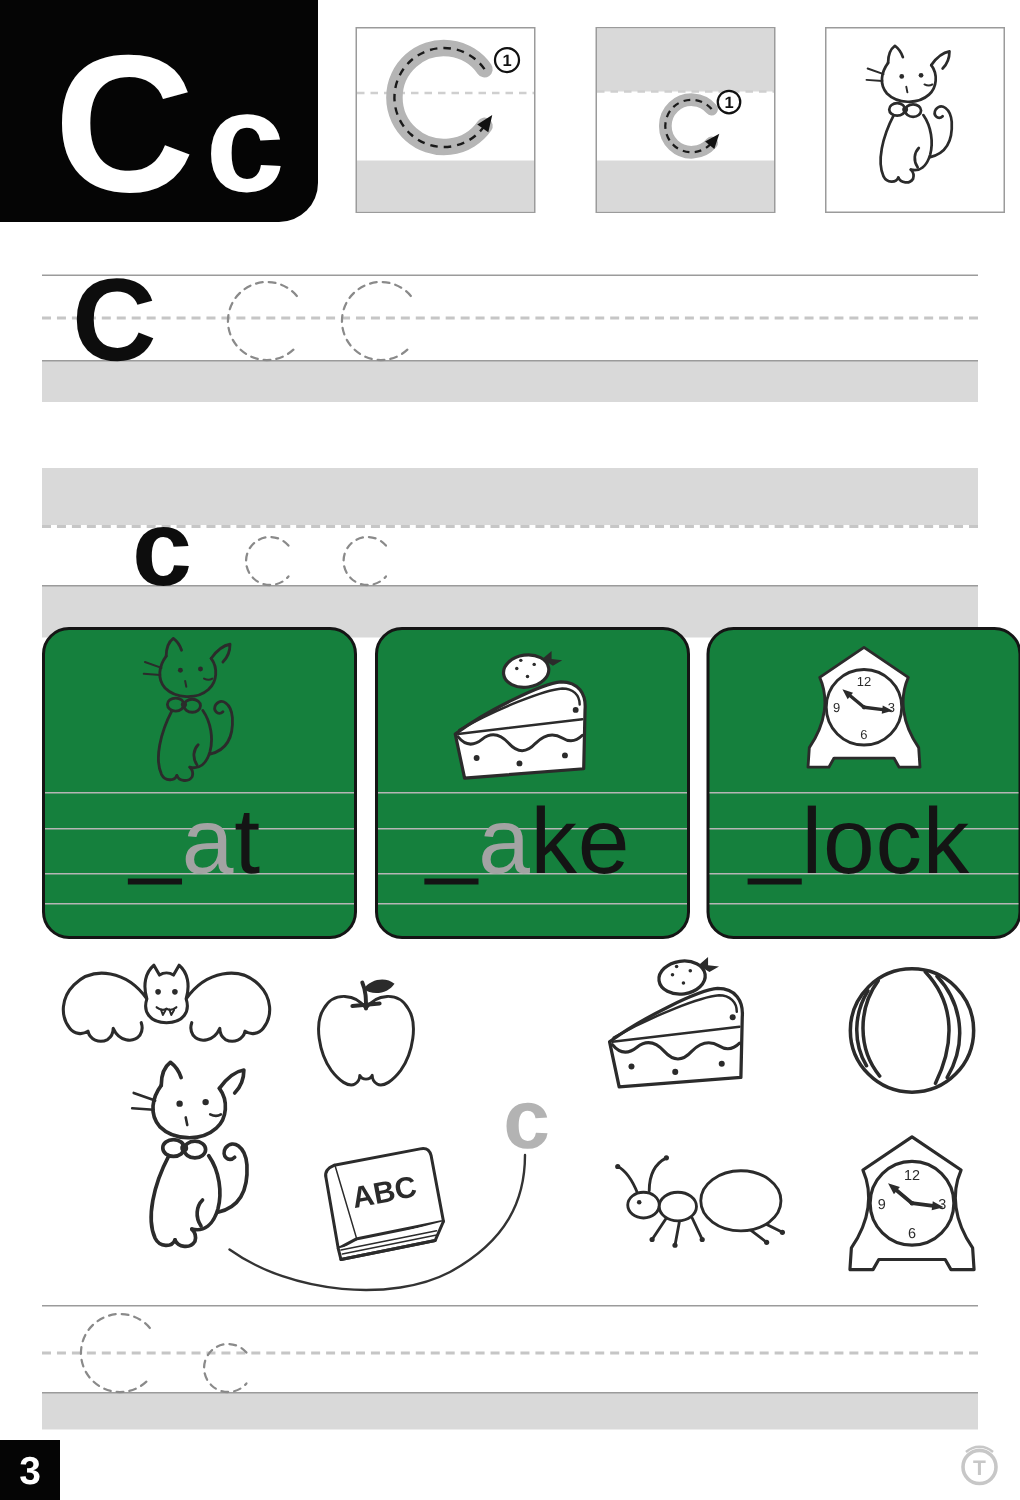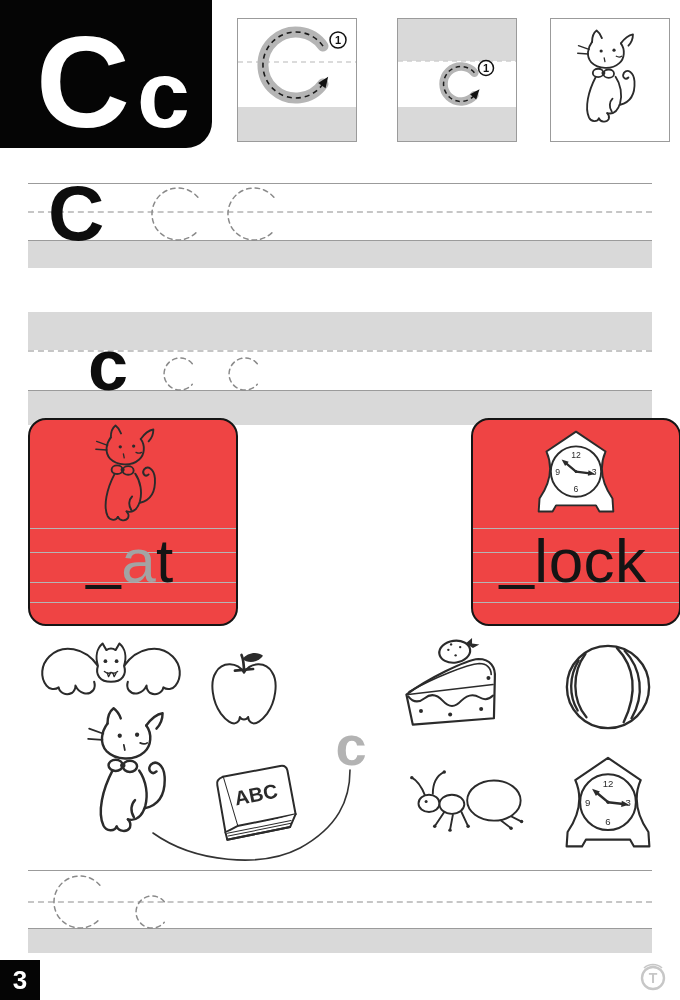--- a/index.html
+++ b/index.html
@@ -16,21 +16,21 @@
 
   
   .prow{position:absolute;left:28px;width:624px;}
   .band{position:absolute;left:0;right:0;background:#d9d9d9;}
   .sline{position:absolute;left:0;right:0;height:0;border-top:1.4px solid #9b9b9b;}
   .dline{position:absolute;left:0;right:0;height:0;border-top:2px dashed #c6c6c6;}
   .rowsvg{position:absolute;left:0;top:0;}
   .solidletter{font-weight:bold;fill:#0d0d0d;}
 
   
-  .card{position:absolute;top:418px;width:206px;height:204px;background:#ef4444;
+  .card{position:absolute;top:418px;width:206px;height:204px;background:#15803d;
         border:2.5px solid #151515;border-radius:18px;}
   .cardline{position:absolute;left:0;right:0;height:0;border-top:1.3px solid #b5b5b5;}
   .cardpic{position:absolute;}
   .wordsvg{position:absolute;left:0;top:0;}
   .word{fill:#141414;letter-spacing:.5px;}
   .tracetxt{fill:#a3a3a3;}
   #card-cat{left:28px;} #card-cake{left:250px;} #card-clock{left:471px;}
 
   
   .illus{position:absolute;}
@@ -252,20 +252,34 @@
     <div class="cardline" style="top:132px"></div>
     <div class="cardline" style="top:162px"></div>
     <div class="cardline" style="top:182px"></div>
     <svg class="wordsvg" width="201" height="199">
       <text class="word" x="100" y="162" font-size="62" text-anchor="middle">
         <tspan dy="-5">_</tspan><tspan dy="5"><tspan class="tracetxt">a</tspan><tspan>t</tspan></tspan>
       </text>
     </svg>
   </div>
 
+  <div class="card" id="card-cake">
+    <svg class="cardpic" width="112" height="91" style="left:45px;top:14px">
+      <use href="#sym-cake"></use>
+    </svg>
+    <div class="cardline" style="top:108px"></div>
+    <div class="cardline" style="top:132px"></div>
+    <div class="cardline" style="top:162px"></div>
+    <div class="cardline" style="top:182px"></div>
+    <svg class="wordsvg" width="201" height="199">
+      <text class="word" x="100" y="162" font-size="62" text-anchor="middle">
+        <tspan dy="-5">_</tspan><tspan dy="5"><tspan class="tracetxt">a</tspan><tspan>ke</tspan></tspan>
+      </text>
+    </svg>
+  </div>
 
   <div class="card" id="card-clock">
     <svg class="cardpic" width="92" height="94" style="left:57px;top:8px">
       <use href="#sym-clock"></use>
     </svg>
     <div class="cardline" style="top:108px"></div>
     <div class="cardline" style="top:132px"></div>
     <div class="cardline" style="top:162px"></div>
     <div class="cardline" style="top:182px"></div>
     <svg class="wordsvg" width="201" height="199">

